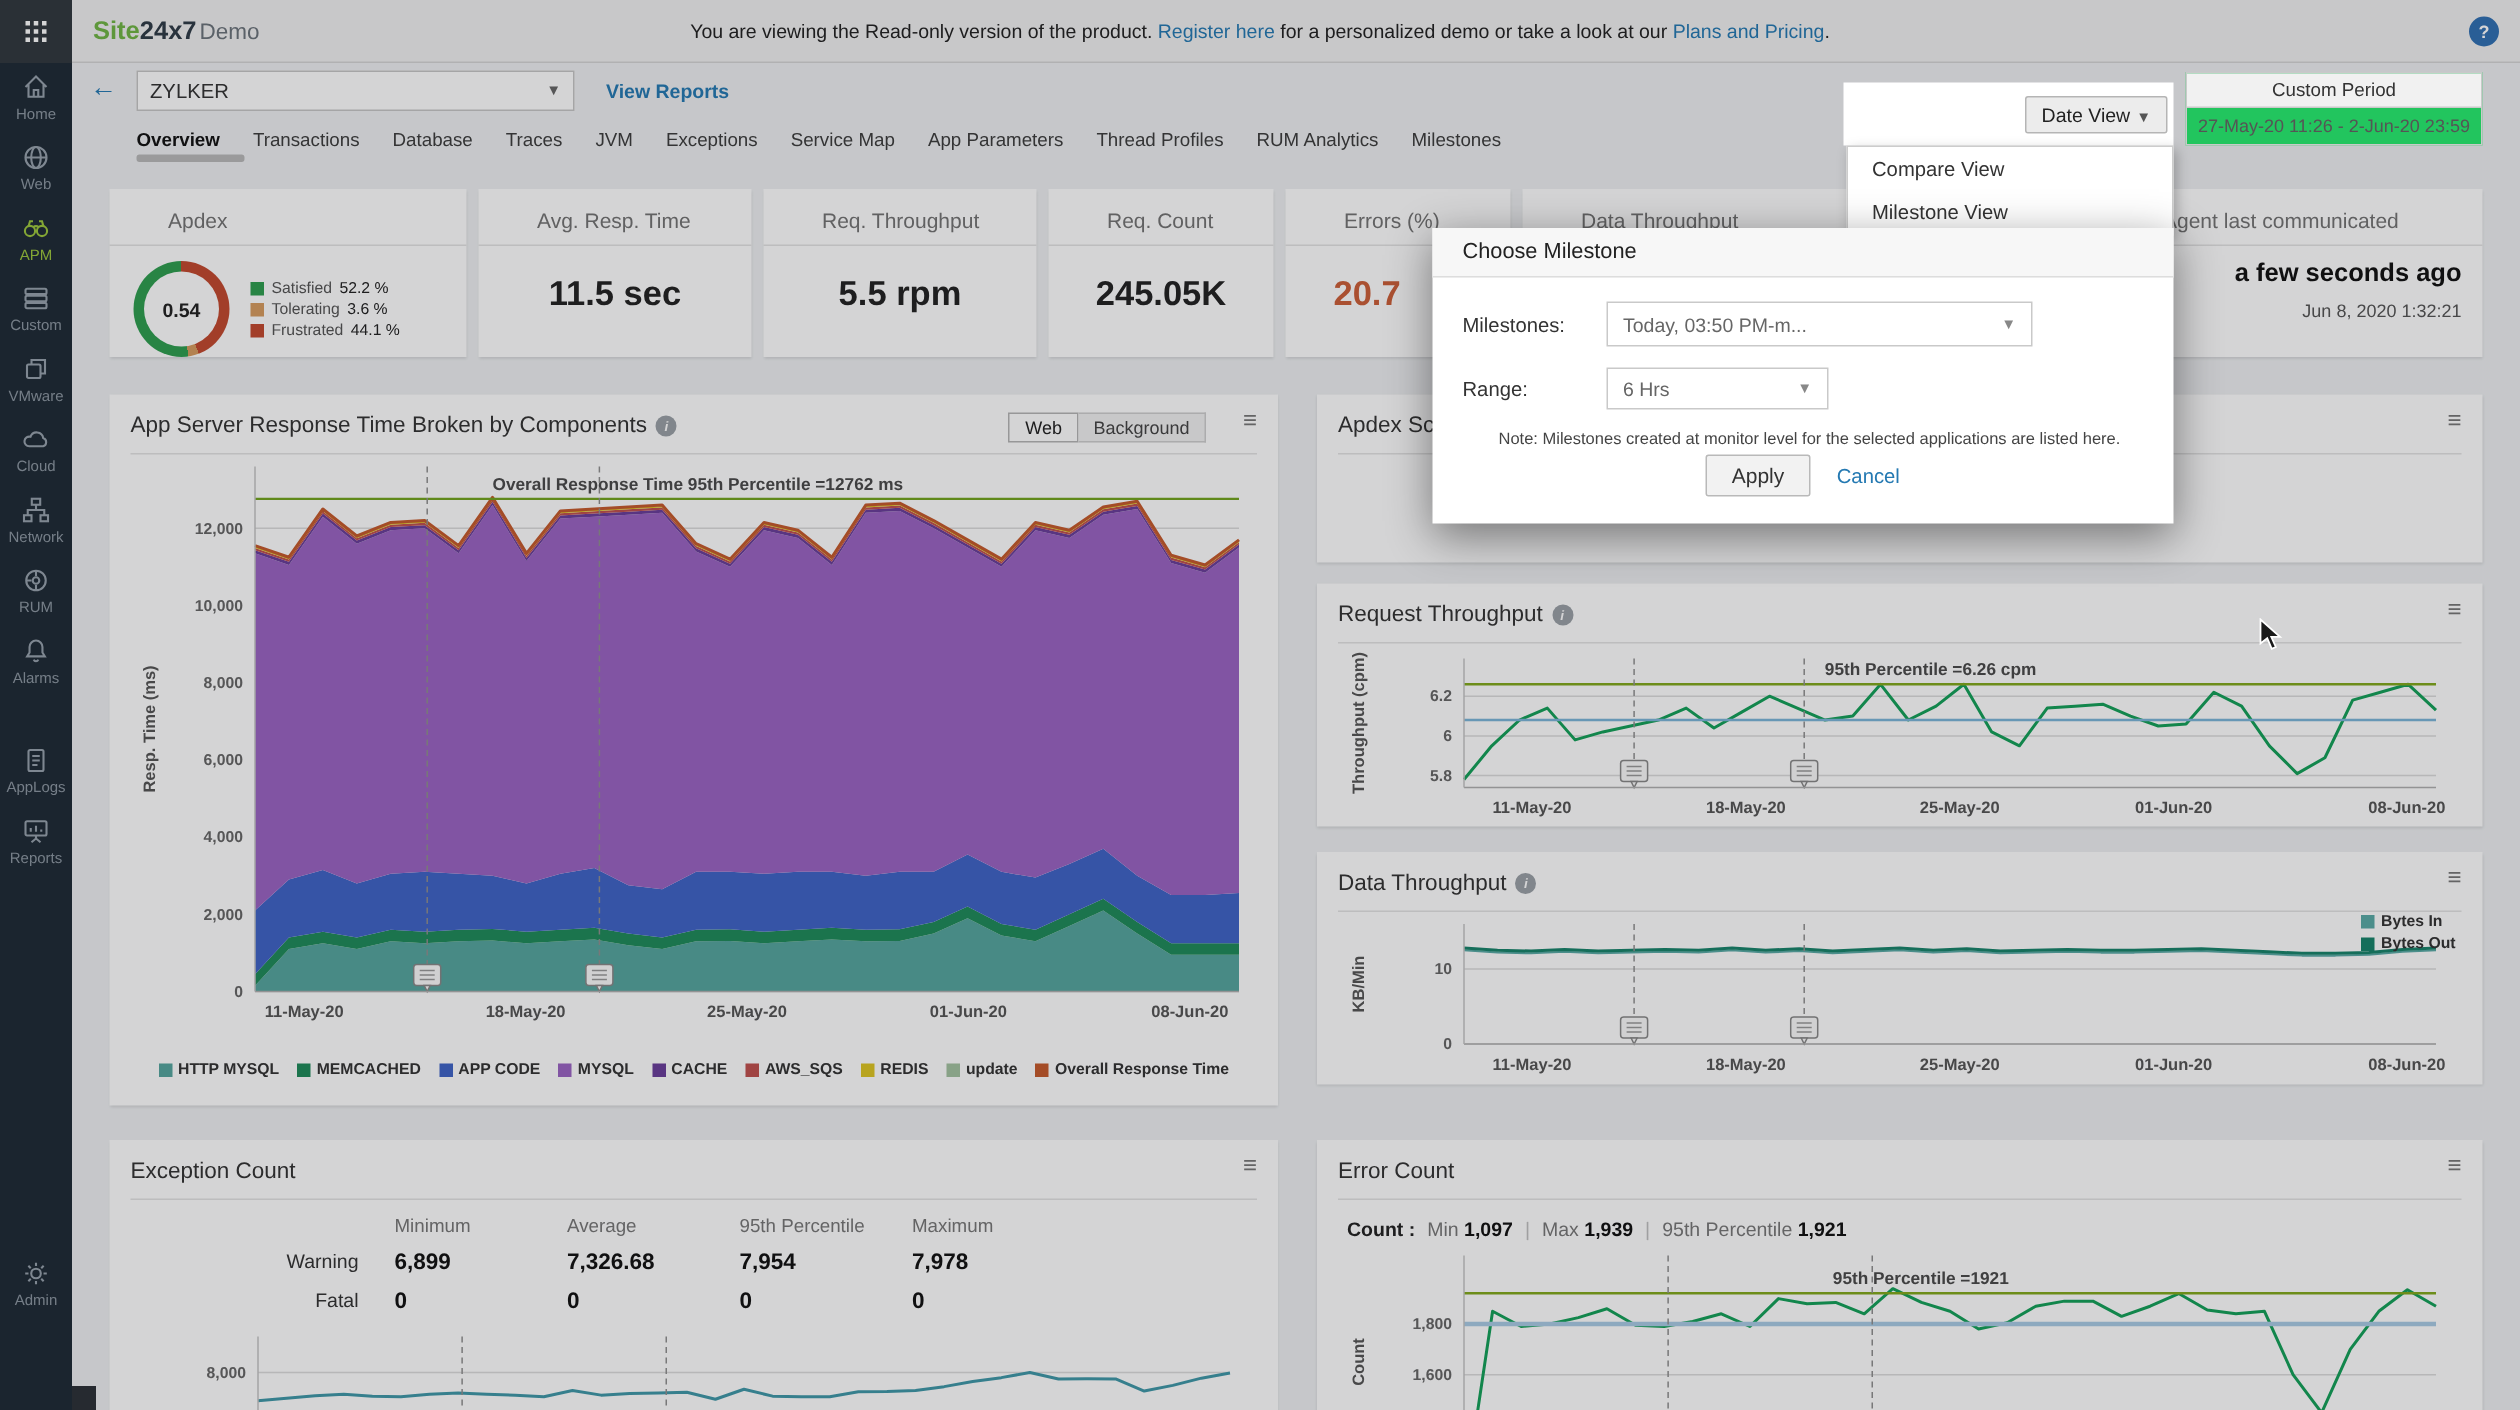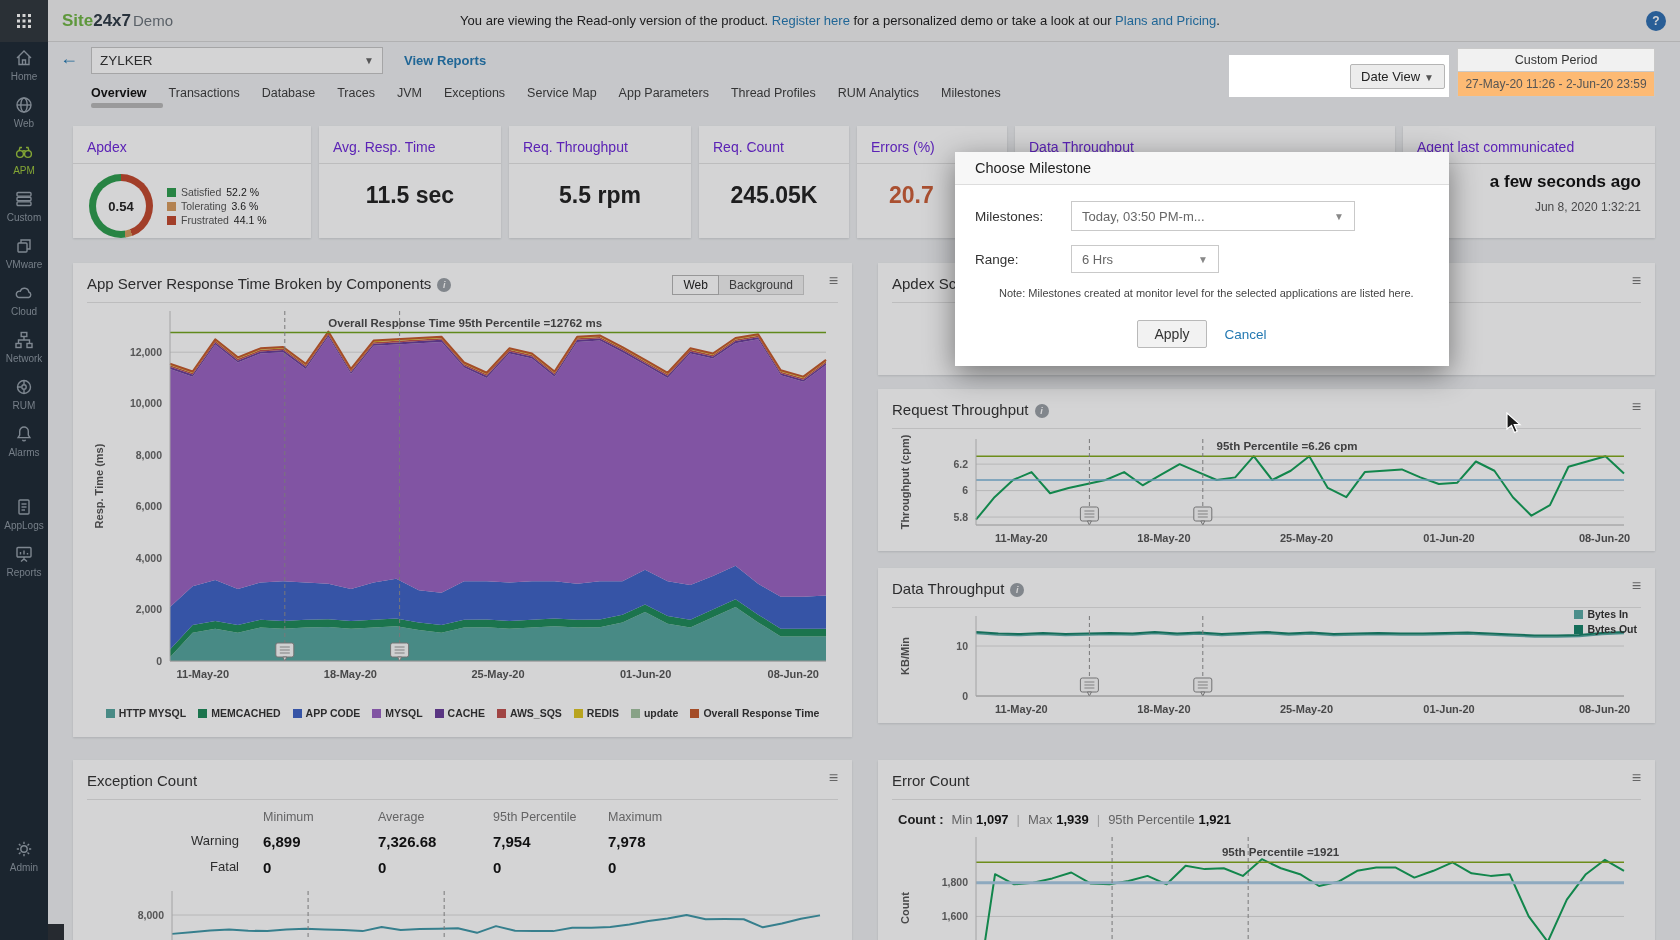--- a/index.html
+++ b/index.html
@@ -44,21 +44,21 @@
   .card { position:absolute; background:#ffffff; box-shadow:0 1px 2px rgba(0,0,0,0.12); z-index:1; }
   .card-title { font-size:15px; color:#333; }
   .card-hd { padding:12px 14px 0; }
   .card-div { border-bottom:1px solid #e3e3e3; margin-top:9px; }
   .burger { position:absolute; top:10px; right:14px; color:#777; font-size:16px; cursor:pointer; line-height:1; }
   .info { display:inline-flex; width:14px; height:14px; border-radius:50%; background:#9aa0a6; color:#fff; font-size:9px; align-items:center; justify-content:center; vertical-align:1px; margin-left:6px; font-style:italic; font-weight:bold; }
 
   
   .kpis { position:absolute; left:73px; top:126px; display:flex; gap:8px; z-index:1; }
   .kpi { position:relative; background:#fff; box-shadow:0 1px 2px rgba(0,0,0,0.12); height:112px; }
-  .kpi .t { font-size:14px; color:#6d28d9; padding:13px 14px 0; }
+  .kpi .t { font-size:14px; color:#737373; padding:13px 14px 0;margin-left:25px; }
   .kpi .dv { border-bottom:1px solid #e3e3e3; margin-top:8px; }
   .kpi .v { position:absolute; left:0; right:0; top:56px; text-align:center; font-size:23px; font-weight:bold; color:#222; }
   .kpi .v.orange { color:#cc5f38; text-align:left; padding-left:32px; }
   .agent-v { position:absolute; right:14px; top:46px; font-size:17px; font-weight:bold; color:#111; }
   .agent-s { position:absolute; right:14px; top:74px; font-size:12px; color:#555; }
   .apdex-body { display:flex; align-items:center; padding:10px 12px 0; }
   .donut { position:relative; width:64px; height:64px; border-radius:50%; flex:none; margin-left:4px; }
   .donut-in { position:absolute; inset:7px; background:#fff; border-radius:50%; display:flex; align-items:center; justify-content:center; font-size:13px; font-weight:bold; color:#222; }
   .ap-leg { margin-left:14px; font-size:10.5px; color:#555; }
   .ap-leg .row { display:flex; align-items:center; margin:2px 0; gap:5px; }
@@ -95,34 +95,34 @@
   .cann { font:bold 11.5px "Liberation Sans", sans-serif; fill:#4a4a4a; }
   .cylab { font:bold 11px "Liberation Sans", sans-serif; fill:#555; }
 
   
   .dim { position:absolute; inset:0; background:rgba(15,18,22,0.18); z-index:40; }
   .dv-panel { position:absolute; left:1229px; top:55px; width:220px; height:42px; background:#fff; z-index:50; }
   .dv-btn { position:absolute; right:4px; top:9px; background:#ececec; border:1px solid #b5b5b5; border-radius:2px; font-size:13px; color:#222; padding:4px 10px; cursor:pointer; }
   .dv-btn .caret { font-size:10px; color:#555; margin-left:4px; }
   .dv-menu { position:absolute; left:1231px; top:97px; width:218px; background:#fff; border:1px solid #ccc; box-shadow:2px 3px 8px rgba(0,0,0,0.25); z-index:50; }
   .dv-menu .mi { padding:7px 16px; font-size:13.5px; color:#333; cursor:pointer; }
-  .period { position:absolute; left:1457px; top:48px; width:198px; z-index:50; border:1px solid #c9c9c9; background:#fdba74; }
+  .period { position:absolute; left:1457px; top:48px; width:198px; z-index:50; border:1px solid #c9c9c9; background:#22c55e; }
   .period .ph { background:#f1f1f1; border-bottom:1px solid #c9c9c9; font-size:12.5px; color:#333; text-align:center; padding:4px 0; }
   .period .pv { font-size:12px; color:#555; text-align:center; padding:5px 2px; cursor:text; }
 
   .modal { position:absolute; left:955px; top:152px; width:494px; z-index:60; background:#fff; box-shadow:0 8px 28px rgba(0,0,0,0.45); }
   .modal-hd { background:#f7f7f7; border-bottom:1px solid #ddd; padding:8px 20px; font-size:14.5px; color:#222; }
   .modal-bd { padding:16px 20px 18px; }
   .mrow { display:flex; align-items:center; margin-bottom:14px; }
   .mlab { width:96px; font-size:13.5px; color:#333; }
   .msel { height:30px; border:1px solid #c9c9c9; background:#fff; display:flex; align-items:center; padding:0 10px; font-size:13px; color:#666; cursor:pointer; }
   .msel .caret { margin-left:auto; color:#888; font-size:10px; }
   .msel.w1 { width:284px; }
   .msel.w2 { width:148px; height:28px; }
-  .mnote { font-size:11px; color:#444; margin:2px 0 21px;padding-left:24px; }
+  .mnote { font-size:11px; color:#444; margin:2px 0 4px;padding-left:24px; }
   .mbtns { display:flex; justify-content:center; align-items:center; gap:18px; }
   .btn-apply { background:#f2f2f2; border:1px solid #b9b9b9; border-radius:2px; font-size:14px; color:#333; padding:5px 16px; cursor:pointer; }
   .btn-cancel { color:#2479b2; font-size:13.5px; cursor:pointer; }
 
   .cursor { position:absolute; left:1505px; top:412px; z-index:80; pointer-events:none; }
 </style>
 </head>
 <body>
 
 <div id="app">
@@ -603,20 +603,24 @@
         <line x1="85" x2="85" y1="8" y2="150" stroke="#c4c4c4"></line>
         <text x="18" y="79" text-anchor="middle" class="cylab" transform="rotate(-90 18 79)">Count</text>
       </svg>
   </div>
 
   <div class="dim"></div>
 
   <div class="dv-panel">
     <button class="dv-btn"><span>Date View</span><span class="caret">▼</span></button>
   </div>
+  <div class="dv-menu">
+    <div class="mi">Compare View</div>
+    <div class="mi">Milestone View</div>
+  </div>
 
   <div class="period">
     <div class="ph">Custom Period</div>
     <div class="pv">27-May-20 11:26 - 2-Jun-20 23:59</div>
   </div>
 
   <div class="modal">
     <div class="modal-hd">Choose Milestone</div>
     <div class="modal-bd">
       <div class="mrow">

